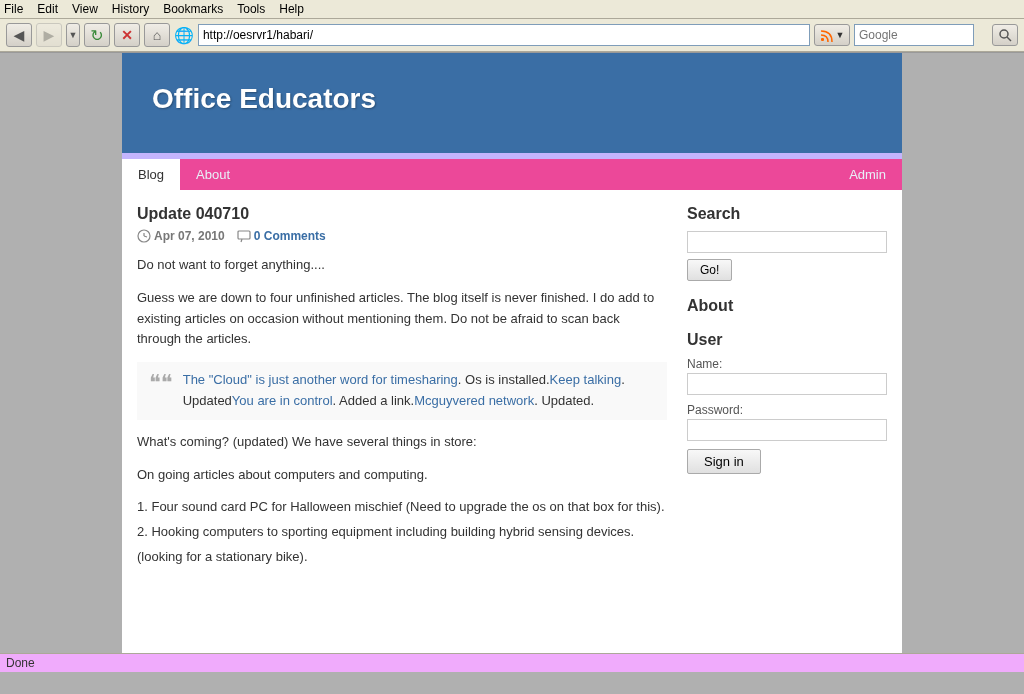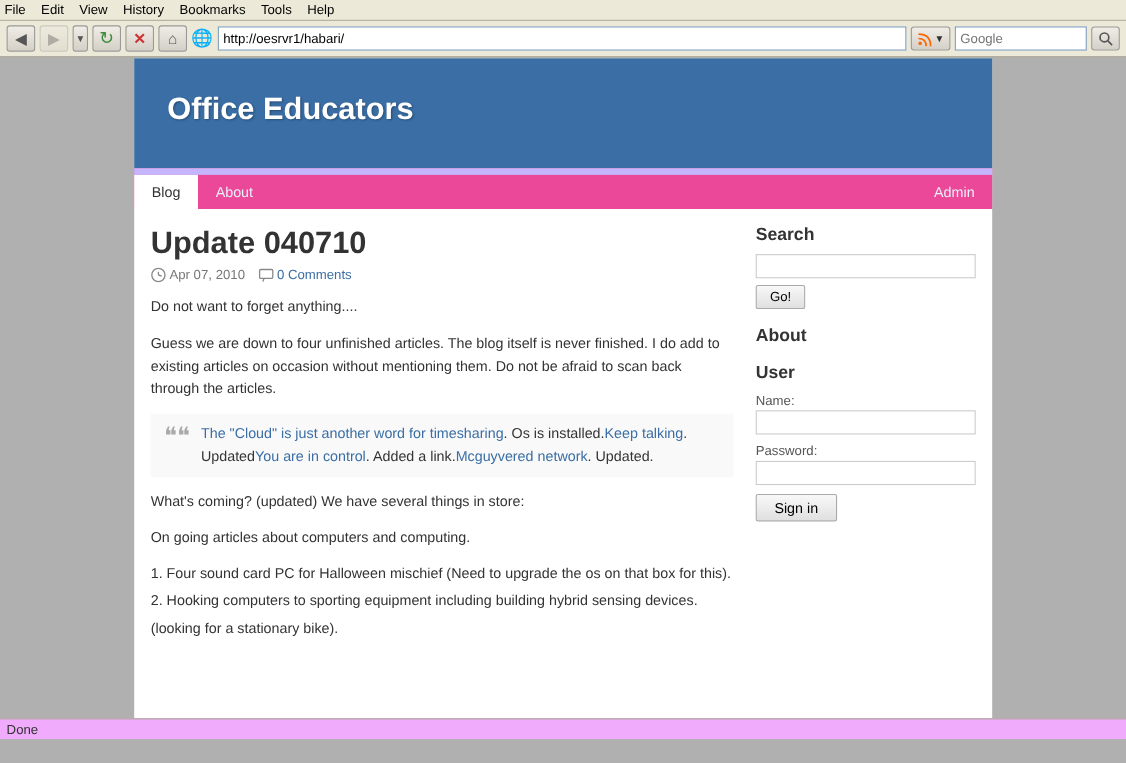--- a/index.html
+++ b/index.html
@@ -9,21 +9,21 @@
     .browser-chrome { background: #d4d0c8; border-bottom: 1px solid #999; }
     .menu-bar { display: flex; align-items: center; padding: 2px 4px; background: #ece9d8; border-bottom: 1px solid #aca899; font-size: 12px; }
     .menu-bar span { margin-right: 14px; cursor: pointer; color: #000; }
     .toolbar { display: flex; align-items: center; padding: 4px 6px; background: #ece9d8; border-bottom: 1px solid #aca899; gap: 4px; }
     .nav-btn { width: 26px; height: 24px; background: linear-gradient(to bottom, #f0ede6, #d4d0c8); border: 1px solid #999; border-radius: 3px; cursor: pointer; display: flex; align-items: center; justify-content: center; font-size: 14px; color: #555; }
     .dropdown-btn { width: 14px; height: 24px; background: linear-gradient(to bottom, #f0ede6, #d4d0c8); border: 1px solid #999; border-radius: 3px; cursor: pointer; display: flex; align-items: center; justify-content: center; font-size: 9px; color: #555; }
     .address-bar-wrap { display: flex; align-items: center; flex: 1; gap: 4px; }
     .globe-icon { font-size: 16px; }
     .address-input { flex: 1; height: 22px; border: 1px solid #7f9db9; padding: 1px 4px; font-size: 12px; background: #fff; }
     .rss-btn { width: 36px; height: 22px; background: linear-gradient(to bottom, #f0ede6, #d4d0c8); border: 1px solid #999; border-radius: 3px; display: flex; align-items: center; justify-content: center; font-size: 10px; cursor: pointer; }
-    .search-bar-wrap { display: flex; align-items: flex-end; gap: 4px; }
+    .search-bar-wrap { display: flex; align-items: flex-end; gap: 18px; }
     .search-input-browser { width: 120px; height: 22px; border: 1px solid #7f9db9; padding: 1px 4px; font-size: 12px; }
     .search-go-btn { width: 26px; height: 22px; background: linear-gradient(to bottom, #f0ede6, #d4d0c8); border: 1px solid #999; border-radius: 3px; cursor: pointer; display: flex; align-items: center; justify-content: center; }
 
     
     .page-wrapper { width: 780px; margin: 0 auto; background: #fff; min-height: 600px; }
 
     
     .site-header { background: #3a6ea5; padding: 30px 20px 30px 30px; min-height: 100px; }
     .site-title { color: #fff; font-size: 28px; font-weight: bold; text-shadow: 1px 1px 2px rgba(0,0,0,0.3); }
 
@@ -33,22 +33,22 @@
     .nav-item.active { background: #fff; color: #333; font-weight: normal; }
     .nav-spacer { flex: 1; }
     .nav-admin { padding: 8px 16px; color: #e8f0f8; font-size: 13px; cursor: pointer; }
 
     
     .content-wrapper { display: flex; padding: 15px; gap: 20px; }
     .main-content { flex: 1; }
     .sidebar { width: 200px; flex-shrink: 0; }
 
     
-    .post-title { font-size: 28px; font-weight: bold; color: #333; margin-bottom: 6px; }
-    .post-meta { display: flex; align-items: center; gap: 12px; margin-bottom: 12px; font-size: 12px; color: #777; }
+    .post-title { font-size: 16px; font-weight: bold; color: #333; margin-bottom: 6px; }
+    .post-meta { display: flex; align-items: center; gap: 12px; margin-bottom: 12px; font-size: 12px; color: #777; font-weight: bold; }
     .post-body { font-size: 13px; line-height: 1.6; color: #333; margin-bottom: 12px; }
 
     .blockquote-wrap { display: flex; gap: 10px; margin: 12px 0; padding: 8px 12px; background: #f9f9f9; border-left: none; }
     .quote-marks { color: #aaa; font-size: 22px; font-family: Georgia, serif; line-height: 1; margin-top: 2px; }
     .quote-content { font-size: 13px; line-height: 1.6; color: #333; }
     .quote-content a { color: #3a6ea5; }
 
     .numbered-item { margin: 4px 0; font-size: 13px; line-height: 1.6; }
 
     

